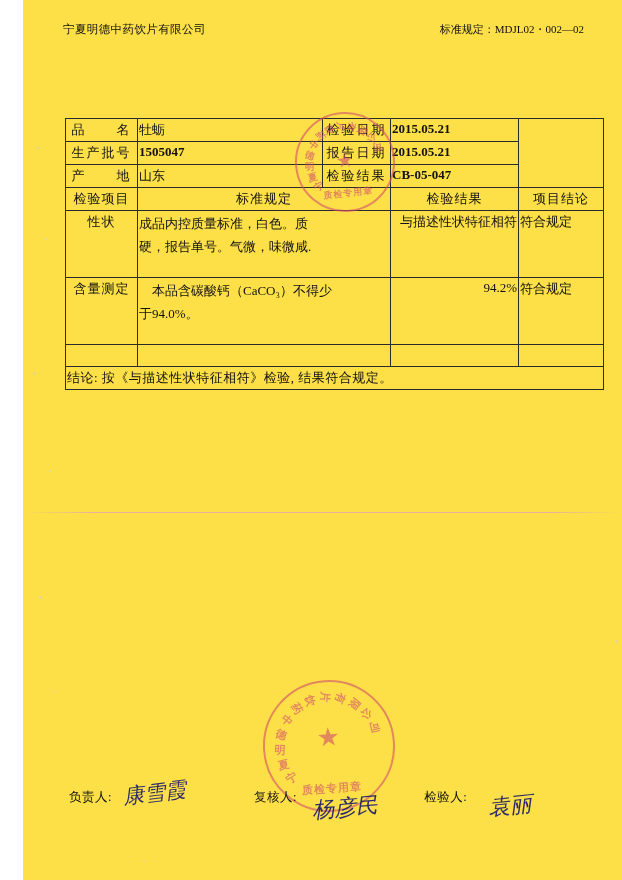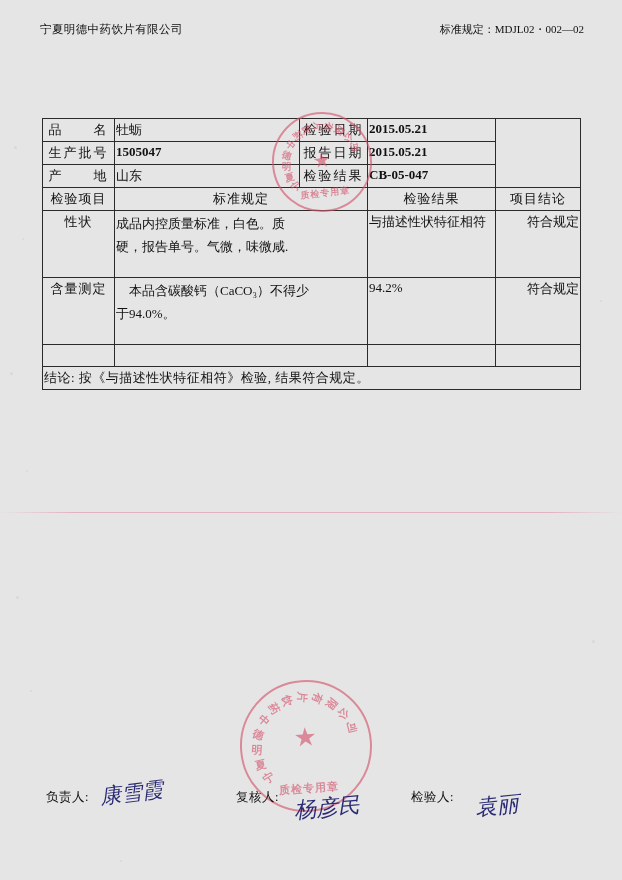--- a/index.html
+++ b/index.html
@@ -11,21 +11,22 @@
     width: 622px;
     height: 880px;
     position: relative;
     font-family: "Liberation Serif", "DejaVu Serif", serif;
     color: #111;
     overflow: hidden;
   }
   .page {
     position: absolute;
     inset: 0;
-    background: #e5e5e5;
+    background: #fde047;
+    margin-left: 23px;
   }
   
   .speck {
     position: absolute;
     background: #cfcfcf;
     border-radius: 50%;
     opacity: .55;
   }
   .fold-line {
     position: absolute;
@@ -93,26 +94,26 @@
     letter-spacing: 1px;
   }
   .spec-cell {
     font-size: 11.5px;
     line-height: 1.75;
     padding-top: 20px;
     padding-left: 14px;
   }
   .spec-cell .l2 { display:block; }
   .result-cell {
+    text-align: right;
+    font-size: 11.5px;
+    padding-top: 22px;
+  }
+  .concl-cell {
     text-align: left;
-    font-size: 11.5px;
-    padding-top: 22px;
-  }
-  .concl-cell {
-    text-align: right;
     font-size: 11.5px;
     padding-top: 22px;
   }
   .blank-row td { height: 452px; }
   .final-row td {
     height: 24px;
     font-size: 12px;
     padding-left: 12px;
     padding-top: 4px;
     letter-spacing: .5px;

